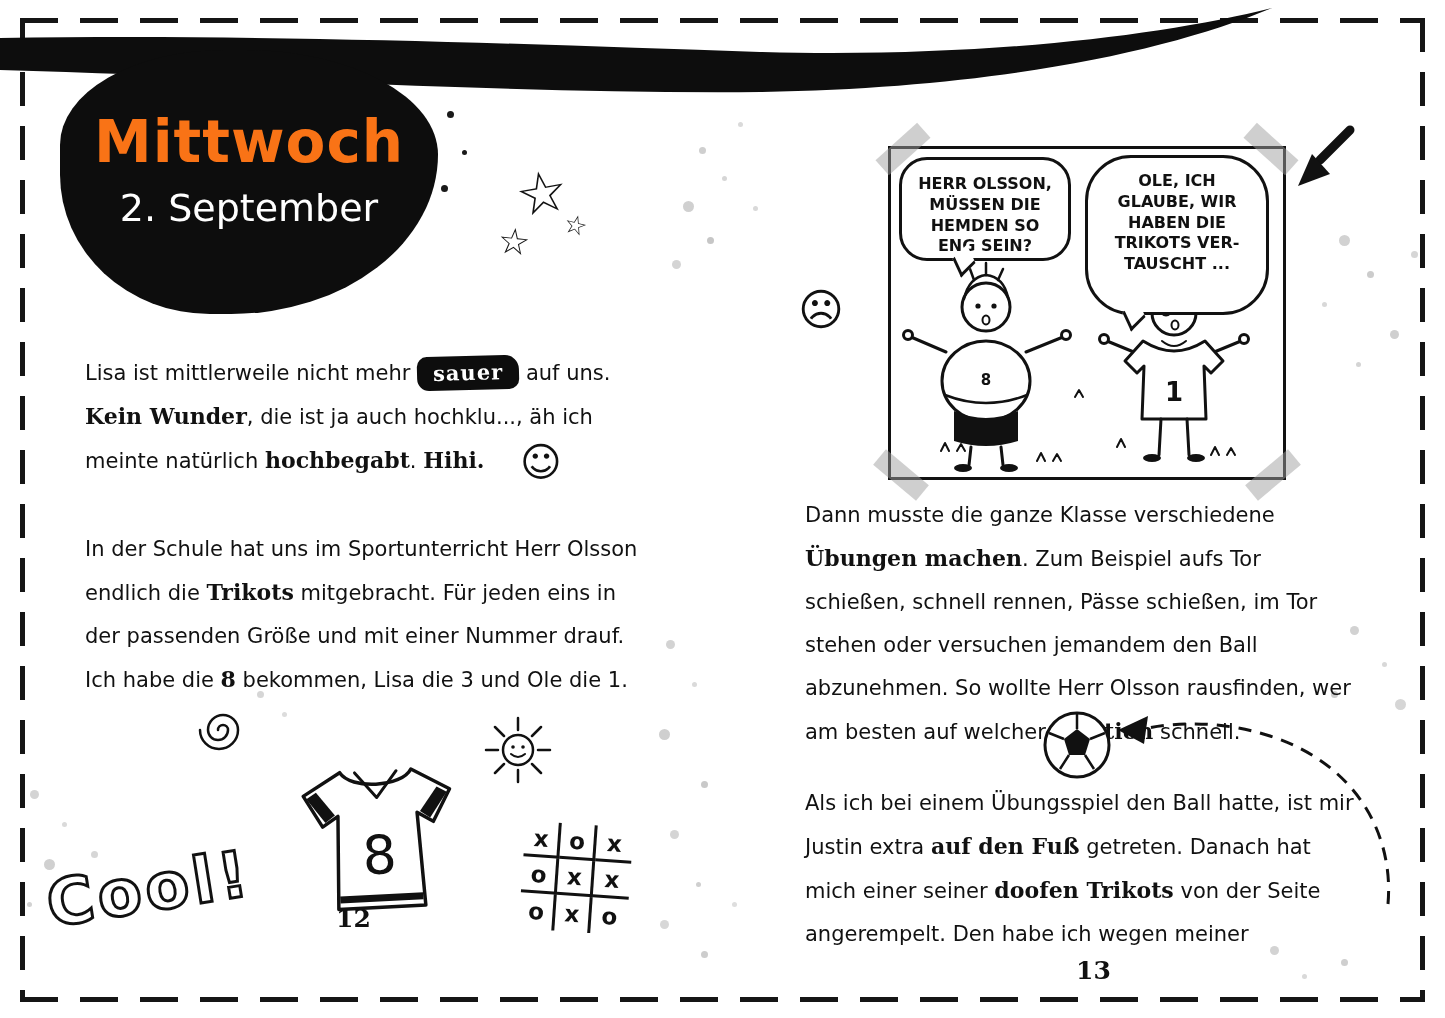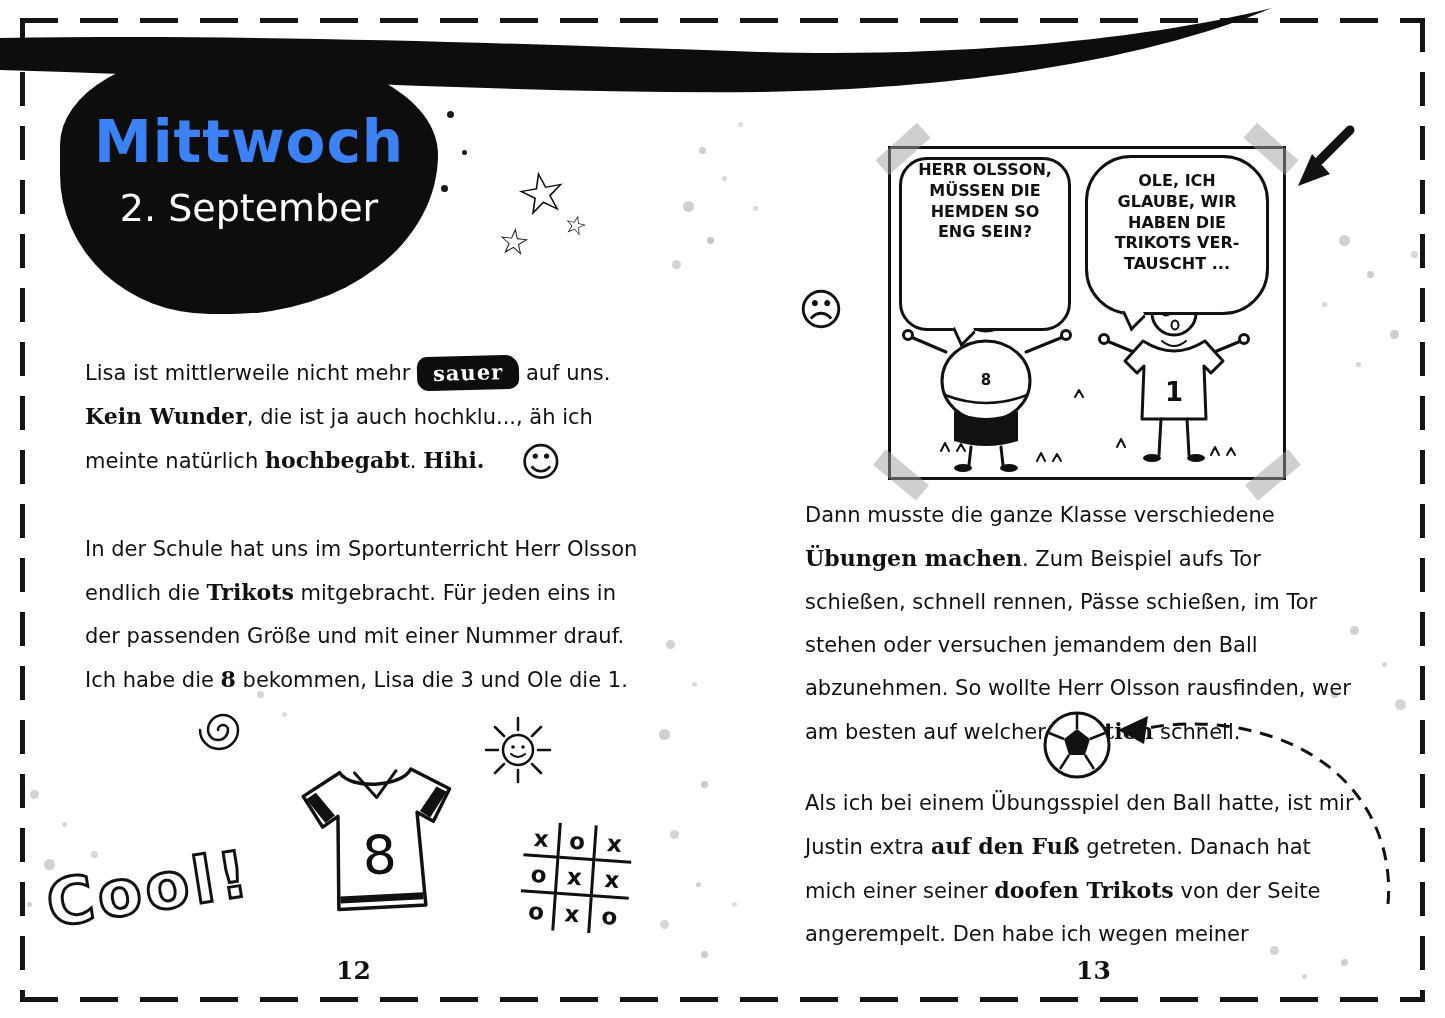--- a/index.html
+++ b/index.html
@@ -34,21 +34,21 @@
       92px 852px 0 1px #d6d6d6, 27px 902px 0 0 #d2d2d2,
       258px 692px 0 1px #d6d6d6, 282px 712px 0 0 #dcdcdc,
       1272px 948px 0 2px #d3d3d3, 1302px 974px 0 0 #d9d9d9, 1342px 960px 0 1px #cfcfcf,
       448px 112px 0 1px #1a1a1a, 462px 150px 0 0 #1a1a1a, 442px 186px 0 1px #1a1a1a;}
 
   .brush{position:absolute;left:0;top:0;width:1300px;height:110px;}
 
   .blob{position:absolute;left:60px;top:50px;width:378px;height:264px;background:#0d0d0d;
         border-radius:46% 54% 58% 42% / 38% 42% 64% 56%;
         text-align:center;padding-top:58px;box-sizing:border-box;}
-  .weekday{color:#3b82f6;font-size:58px;font-weight:bold;letter-spacing:1px;}
+  .weekday{color:#f97316;font-size:58px;font-weight:bold;letter-spacing:1px;}
   .date{color:#fff;font-size:38px;margin-top:10px;}
 
   .star{position:absolute;color:#111;line-height:1;}
   .s1{left:516px;top:164px;font-size:58px;transform:rotate(-10deg);}
   .s2{left:564px;top:212px;font-size:26px;transform:rotate(14deg);}
   .s3{left:498px;top:224px;font-size:36px;transform:rotate(6deg);}
 
   .para{position:absolute;font-size:21px;line-height:43px;margin:0;}
   .p-left-1{left:85px;top:352px;width:580px;}
   .p-left-2{left:85px;top:528px;width:556px;}
@@ -72,29 +72,29 @@
        grid-template-columns:repeat(3,36px);grid-auto-rows:36px;transform:rotate(4deg);}
   .ttt span{display:flex;align-items:center;justify-content:center;font-size:23px;font-weight:bold;
        border-right:3px solid #111;border-bottom:3px solid #111;}
   .ttt span:nth-child(3n){border-right:none;}
   .ttt span:nth-child(n+7){border-bottom:none;}
 
   .cool{position:absolute;left:46px;top:852px;font-size:64px;font-weight:bold;letter-spacing:4px;
         color:#fff;-webkit-text-stroke:3px #111;text-shadow:0 0 1px #111;transform:rotate(-9deg);}
 
   .pageno{position:absolute;font-size:25px;font-weight:bold;font-family:"DejaVu Serif",serif;}
-  .pn-left{left:336px;top:956px;}
+  .pn-left{left:336px;top:904px;}
   .pn-right{left:1076px;top:956px;}
 
   .panel{position:absolute;left:888px;top:146px;width:398px;height:334px;border:3px solid #111;
          background:#fff;box-sizing:border-box;}
   .kids{position:absolute;left:0;top:0;width:392px;height:328px;}
   .bubble{position:absolute;background:#fff;border:3px solid #111;text-align:center;font-weight:bold;
           font-size:16px;line-height:1.3;white-space:pre-line;box-sizing:border-box;}
-  .bubble-l{left:8px;top:8px;width:172px;height:174px;border-radius:28px;}
+  .bubble-l{left:8px;top:8px;width:172px;height:104px;border-radius:28px;padding-top:14px;}
   .bubble-l::after{content:"";position:absolute;bottom:-13px;left:52px;width:17px;height:17px;
           background:#fff;border-right:3px solid #111;border-bottom:3px solid #111;
           transform:rotate(55deg) skew(10deg,10deg);}
   .bubble-r{left:194px;top:6px;width:184px;height:160px;border-radius:46px;padding-top:13px;}
   .bubble-r::after{content:"";position:absolute;bottom:-13px;left:36px;width:17px;height:17px;
           background:#fff;border-right:3px solid #111;border-bottom:3px solid #111;
           transform:rotate(55deg) skew(10deg,10deg);}
 
   .tape{position:absolute;width:56px;height:20px;background:rgba(160,160,160,.5);}
   .tape.tl{left:-16px;top:-10px;transform:rotate(-42deg);}

